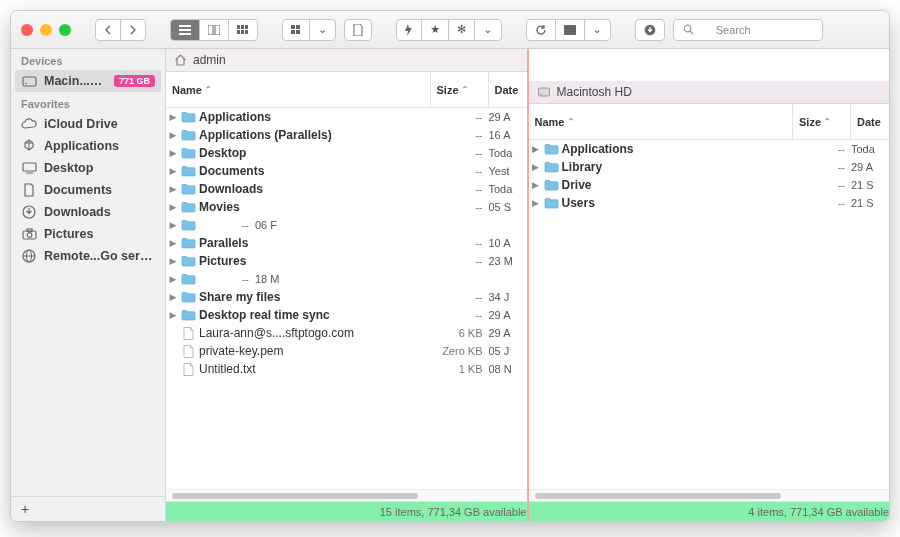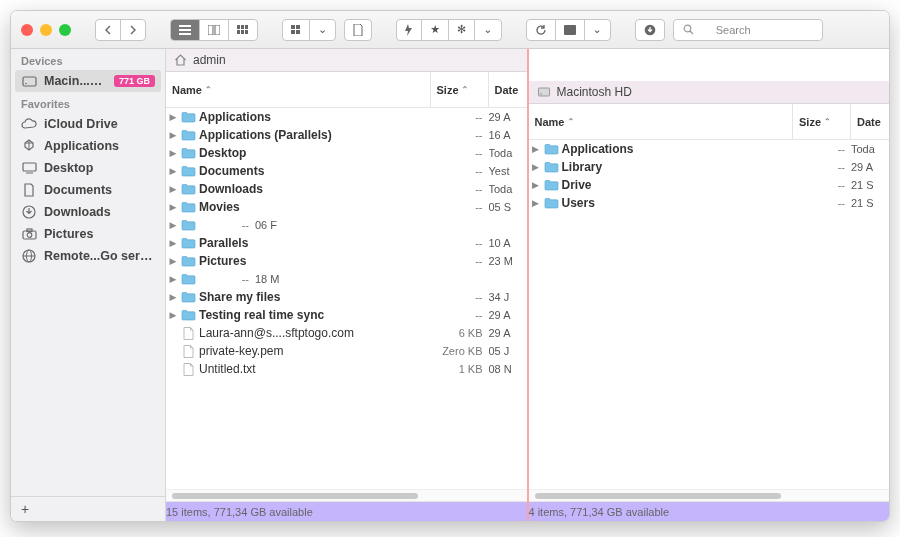--- a/index.html
+++ b/index.html
@@ -40,21 +40,21 @@
 .list { flex:1; overflow:hidden; }
 .lrow { display:flex; align-items:center; height:18px; font-size:12px; color:#333; }
 .lrow .disclosure { width:14px; text-align:center; color:#8a8a8a; font-size:9px; }
 .lrow .ficon { width:17px; height:14px; display:inline-flex; align-items:center; justify-content:center; }
 .lrow .name { flex:1; padding-left:2px; white-space:nowrap; overflow:hidden; text-overflow:ellipsis; font-weight:600; }
 .lrow .size { width:58px; text-align:right; color:#777; font-size:11px; padding-right:6px; }
 .lrow .date { width:38px; color:#555; font-size:11px; white-space:nowrap; overflow:hidden; }
 .lrow.file .name { font-weight:400; }
 .scrollbar { height:12px; background:#fafafa; border-top:1px solid #eee; position:relative; }
 .scrollbar::after { content:""; position:absolute; left:6px; right:30%; top:3px; height:6px; background:#c9c9c9; border-radius:3px; }
-.status { height:20px; font-size:11px; color:#666; display:flex; align-items:center; justify-content:flex-start; border-top:1px solid #e4e4e4; background:#c4b5fd; }
+.status { height:20px; font-size:11px; color:#666; display:flex; align-items:center; justify-content:flex-end; border-top:1px solid #e4e4e4; background:#86efac; }
 
 svg { display:block; }
 </style>
 </head>
 <body>
 
 <div class="window">
 
   <div class="titlebar">
     <div class="traffic">
@@ -397,21 +397,21 @@
       <span class="size">--</span>
       <span class="date">34 J</span>
     </div>
             <div class="lrow folder">
       <span class="disclosure">▶</span>
       <span class="ficon">
                 <svg width="15" height="12" viewBox="0 0 15 12">
                   <path d="M1 2.5 a1 1 0 0 1 1-1 h3.5 l1.2 1.3 h6.3 a1 1 0 0 1 1 1 v6.2 a1 1 0 0 1 -1 1 h-11 a1 1 0 0 1 -1-1 z" fill="#7bc3e8" stroke="#4da1cc" stroke-width="0.6"></path>
                 </svg>
               </span>
-      <span class="name">Testing real time sync</span>
+      <span class="name">Desktop real time sync</span>
       <span class="size">--</span>
       <span class="date">29 A</span>
     </div>
             <div class="lrow file">
       <span class="disclosure"></span>
       <span class="ficon">
                 <svg width="11" height="13" viewBox="0 0 11 13">
                   <path d="M1 0.5 h6.5 l2.5 2.5 v9.5 h-9 z" fill="#fff" stroke="#bbb"></path>
                   <path d="M7.5 0.5 v2.5 h2.5" fill="none" stroke="#bbb"></path>
                 </svg>

